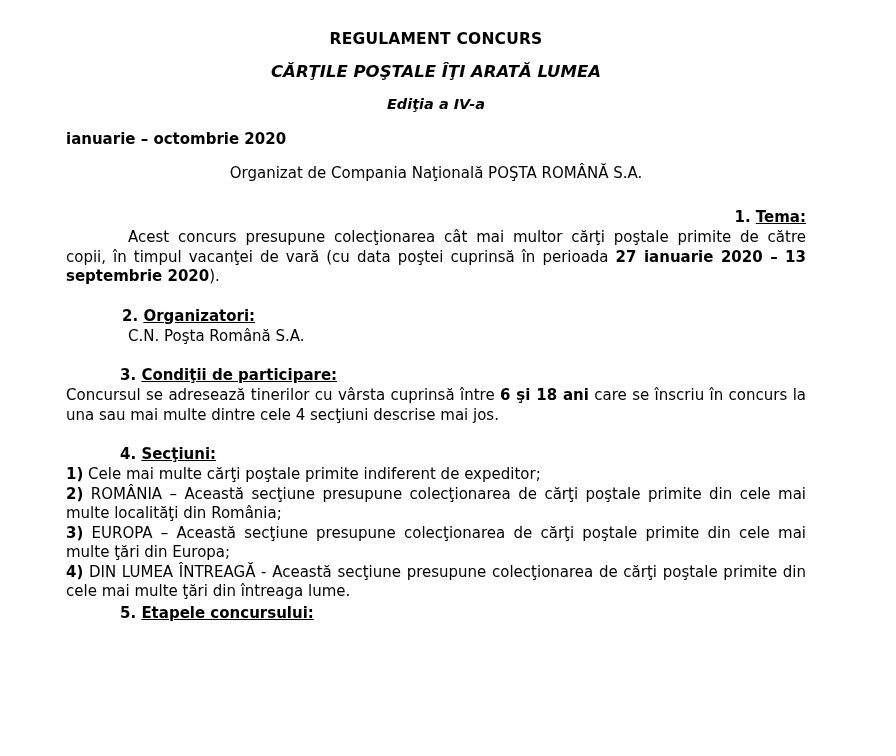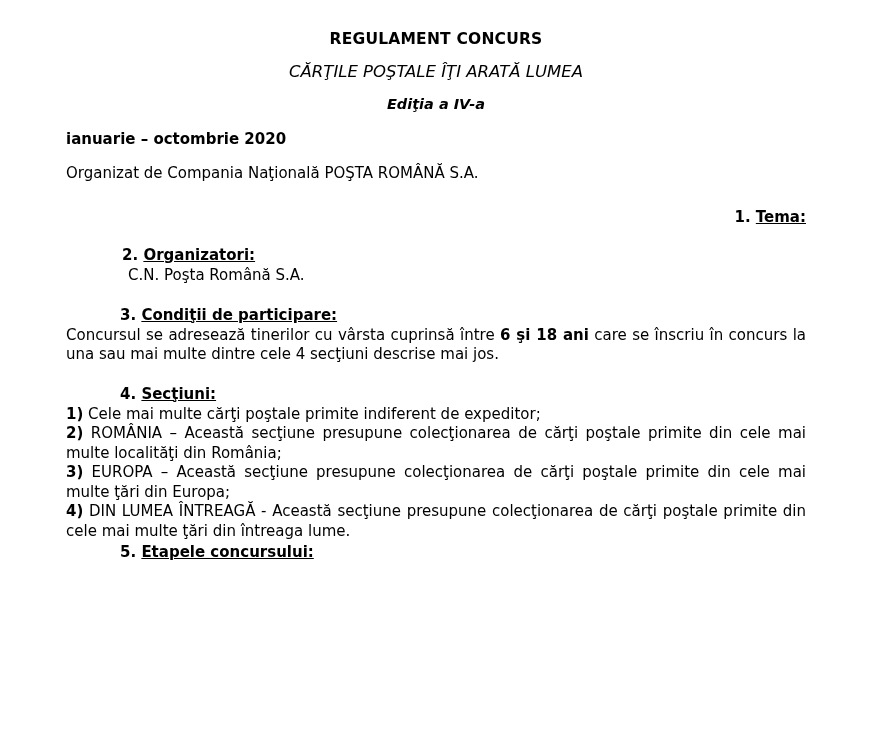--- a/index.html
+++ b/index.html
@@ -24,38 +24,39 @@
   .title-block {
     text-align: center;
   }
   .title-line1 {
     font-weight: bold;
     font-size: 15.5px;
     letter-spacing: 0.2px;
     margin-bottom: 14px;
   }
   .title-line2 {
-    font-weight: normal;
+    font-weight: bold;
     font-style: italic;
     font-size: 16.5px;
     margin-bottom: 15px;
   }
   .title-line3 {
     font-weight: bold;
     font-style: italic;
     font-size: 14.5px;
     margin-bottom: 18px;
   }
   .period {
     text-align: left;
     font-weight: bold;
     font-size: 15px;
     margin-bottom: 16px;
   }
   .organizer {
+    text-align: center;
     font-size: 15px;
     margin-bottom: 26px;
   }
   .section {
     margin-bottom: 2px;
   }
   .section-head {
     font-weight: bold;
     font-size: 15px;
     margin-bottom: 2px;
@@ -110,20 +111,21 @@
   </div>
 
   <div class="period">ianuarie – octombrie  2020</div>
   <div class="organizer">Organizat de Compania Naţională POŞTA ROMÂNĂ S.A.</div>
 
   <div class="section">
     <div class="section-head indent-head">
       <span class="num">1.</span>
       <span class="heading">Tema:</span>
     </div>
+    <p class="body indent-first"><span>Acest concurs presupune colecţionarea cât mai multor cărţi poştale primite de către copii, în timpul vacanţei de vară (cu data poştei cuprinsă în perioada </span><b class="bold">27 ianuarie 2020 – 13 septembrie 2020</b><span>).</span></p>
   </div>
 
   <div class="gap-18"></div>
 
   <div class="section">
     <div class="section-head indent-head-2">
       <span class="num">2.</span>
       <span class="heading">Organizatori:</span>
     </div>
     <p class="body small-indent">C.N. Poşta Română S.A.</p>

